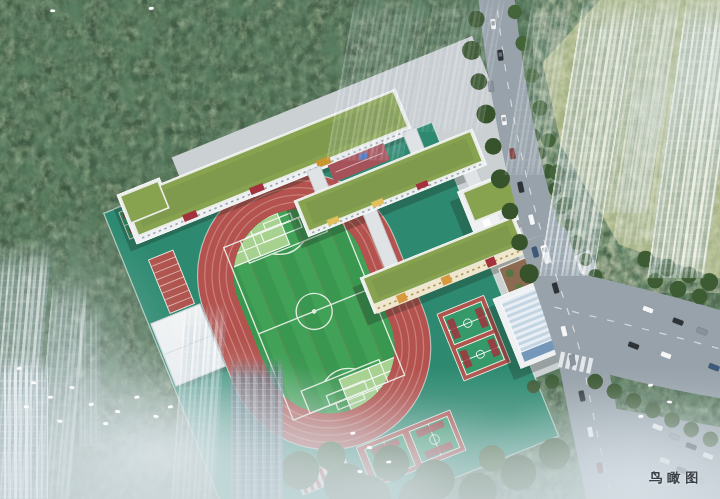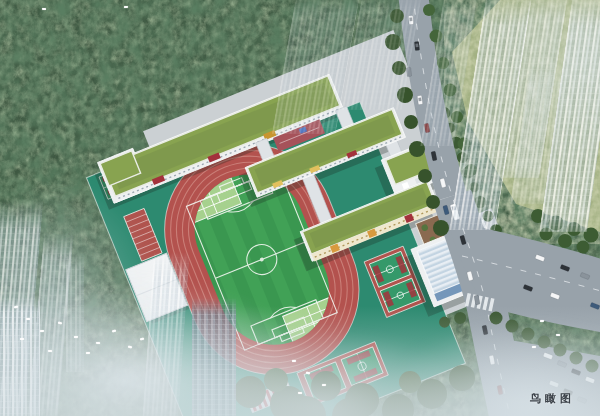--- a/index.html
+++ b/index.html
@@ -20,21 +20,21 @@
       repeating-linear-gradient(90deg, rgba(118,136,150,.95) 0 2px, rgba(80,96,110,.85) 2px 5px,
         rgba(148,164,176,.9) 5px 7px);}
 
   
   .fog{position:absolute;filter:blur(7px);pointer-events:none;}
 
   
   .bird{position:absolute;width:4px;height:1.6px;background:#fdfdfd;border-radius:2px;
         box-shadow:0 0 1px rgba(255,255,255,.9);}
 
-  .caption{position:absolute;right:25px;bottom:10px;color:#3b4148;font-size:11px;
+  .caption{position:absolute;right:14px;bottom:10px;color:#3b4148;font-size:11px;
            font-weight:bold;letter-spacing:4px;text-shadow:0 0 3px rgba(255,255,255,.55);}
 
   
   .apron{fill:var(--apron-teal,#2a8a6e);stroke:rgba(235,240,236,.65);stroke-width:1;}
   .track{fill:var(--track-red,#b0534e);}
   .lane{fill:none;stroke:#d08a82;stroke-width:1.1;opacity:.8;}
   .pitchline{stroke:#f2f6f0;stroke-width:1.1;fill:none;opacity:.9;}
   .court-l{fill:var(--court-light-green,#a2cf8b);stroke:#f4f7f2;stroke-width:1;}
   .court-g{fill:#35996a;stroke:#eef3ee;stroke-width:.8;}
   .court-red{fill:var(--accent-red,#a3323c);opacity:.85;}

